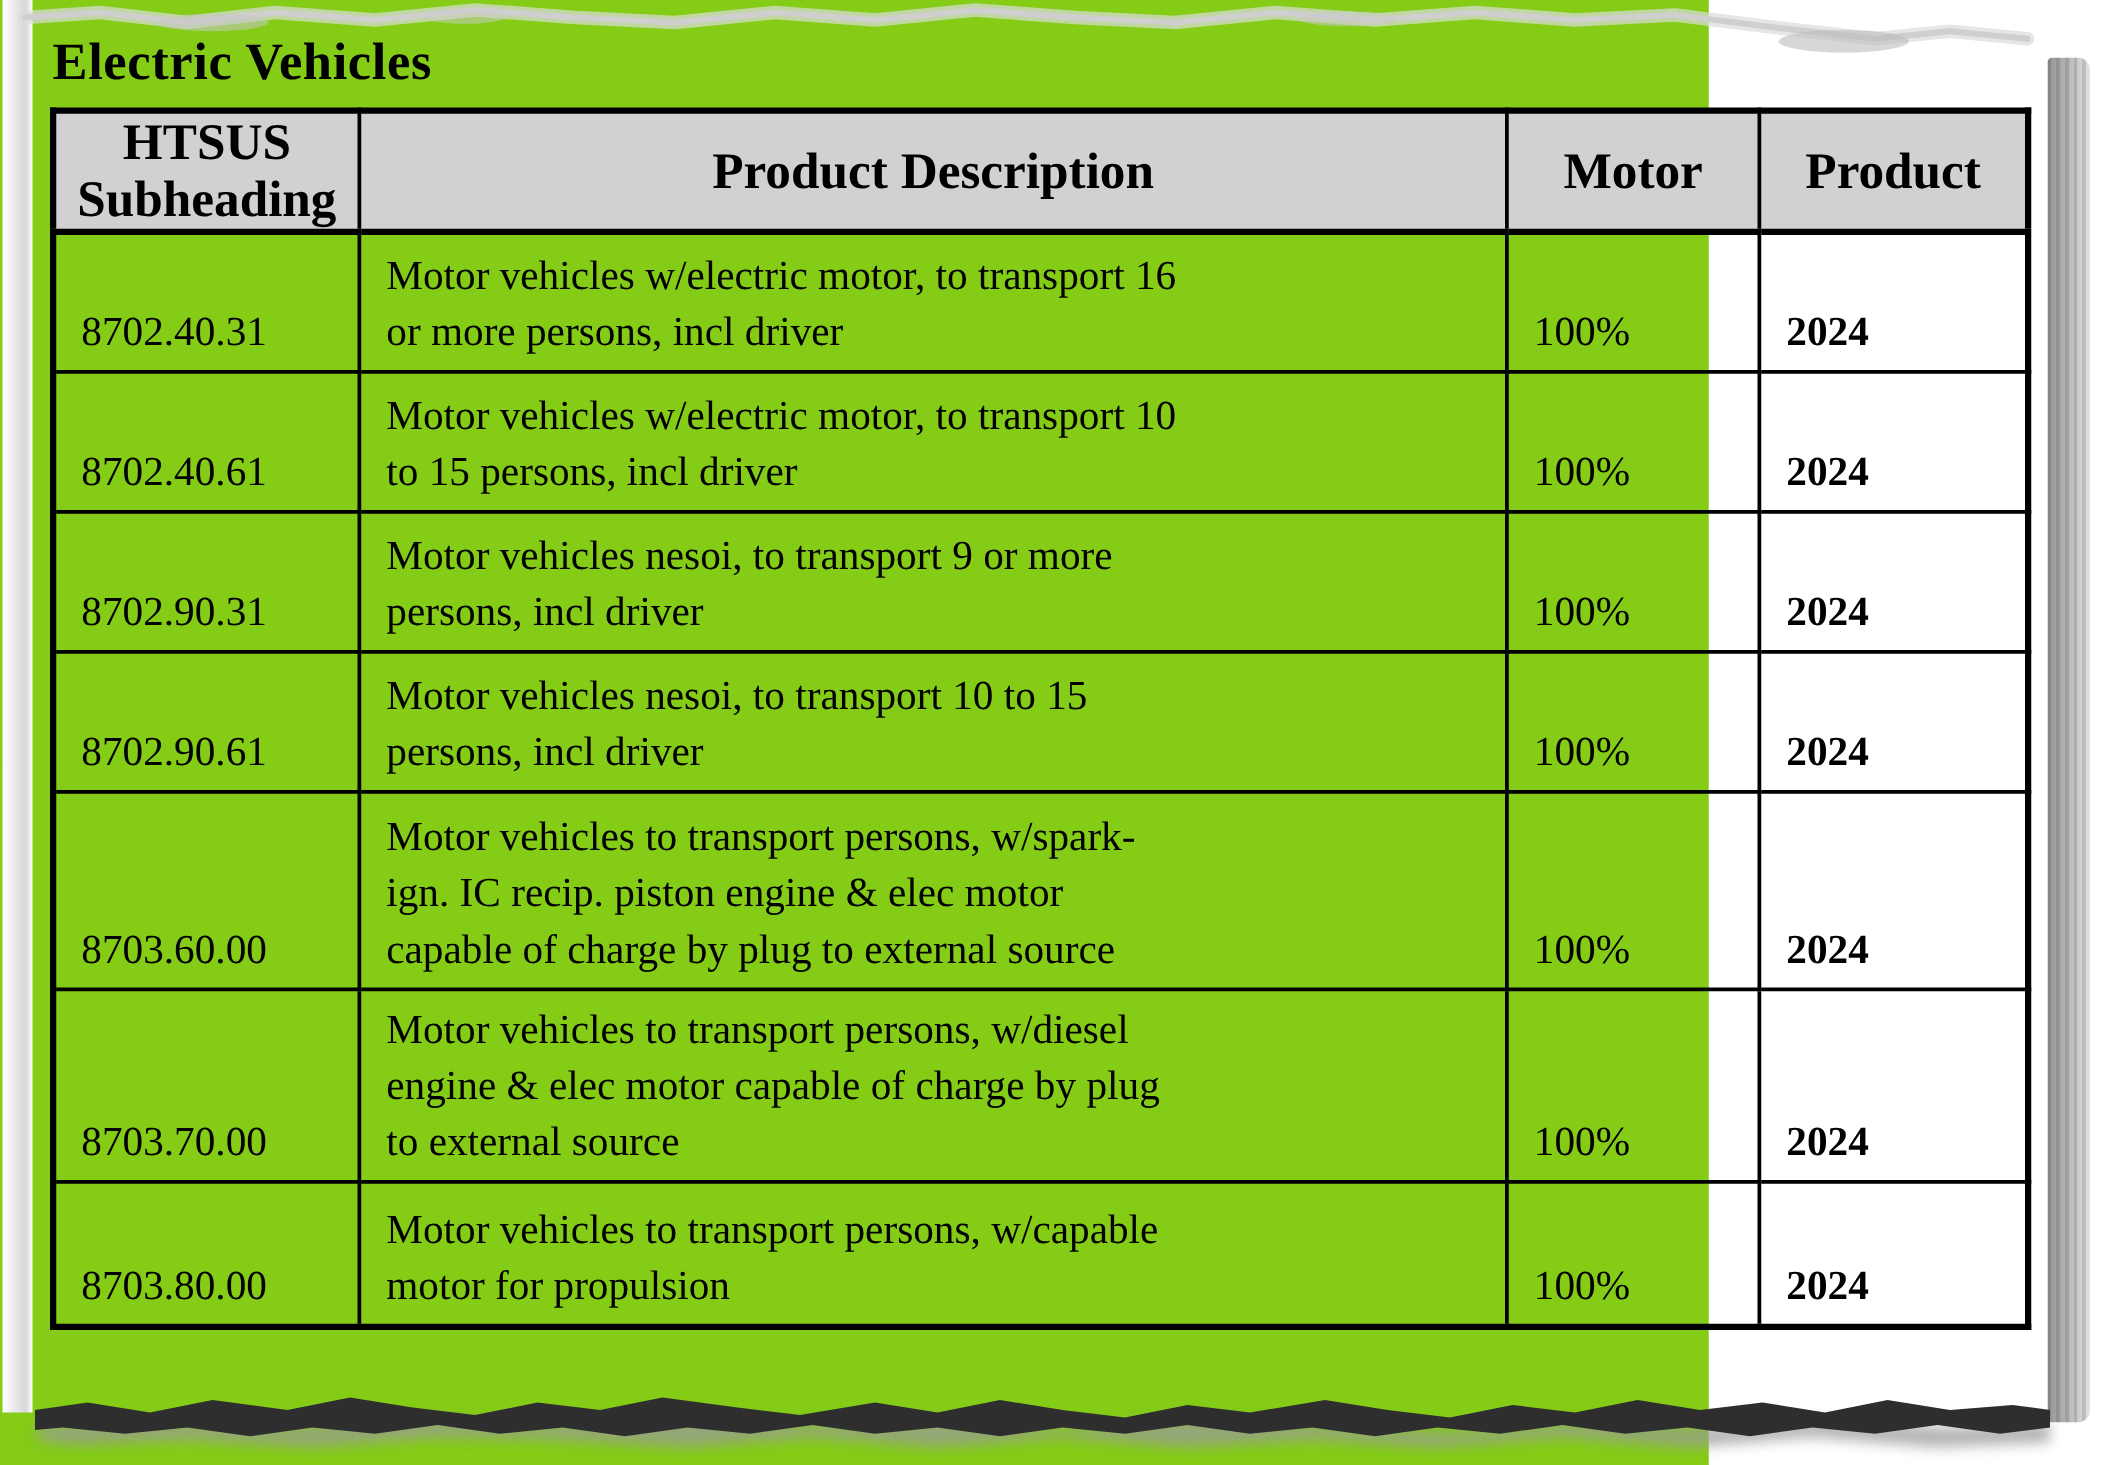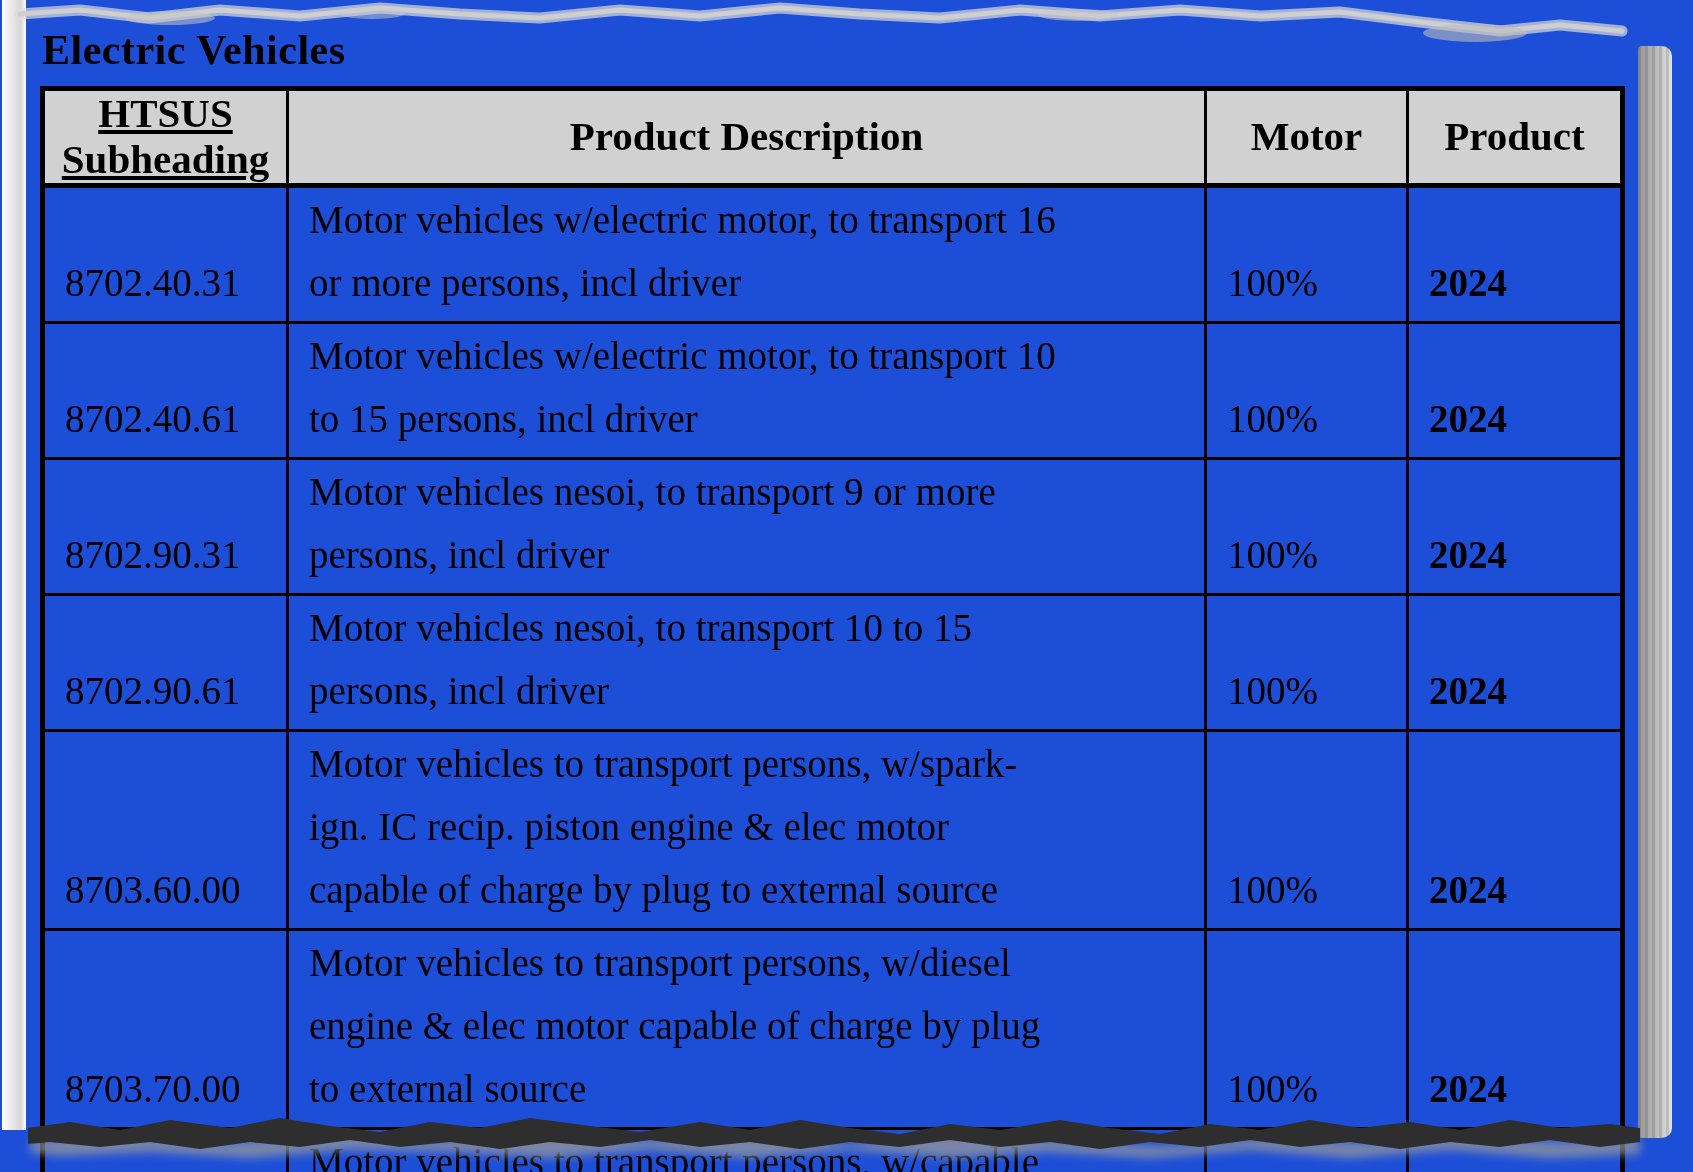--- a/index.html
+++ b/index.html
@@ -1,19 +1,19 @@
 <!DOCTYPE html>
 <html><head>
 <meta charset="utf-8">
 <style>
   * { margin: 0; padding: 0; box-sizing: border-box; }
   html, body { width: 1693px; height: 1172px; background: #ffffff; overflow: hidden; }
   body { font-family: "Liberation Serif", "DejaVu Serif", serif; color: #000; }
 
-  .scan-page { position: absolute; left: 0; top: 0; width: 1693px; height: 1172px; background: #1d4ed8; }
+  .scan-page { position: absolute; left: 0; top: 0; width: 1367px; height: 1172px; background: #84cc16; }
 
   
   .left-edge-shadow {
     position: absolute; left: 2px; top: 0; width: 24px; height: 1130px;
     background: linear-gradient(to right, #ffffff 0%, #ececec 35%, #d7d7d7 78%, #ffffff 100%);
   }
 
   
   .right-edge-shadow {
     position: absolute; left: 1638px; top: 46px; width: 34px; height: 1092px;
@@ -39,24 +39,24 @@
   }
   table.tariff th, table.tariff td { border: 3px solid #000; }
 
   table.tariff thead th {
     background: #d1d1d1;
     border-bottom: 5px solid #000;
     font-size: 41px; font-weight: bold;
     text-align: center; vertical-align: middle;
     line-height: 1.12;
   }
-  th.col-htsus { white-space: pre-line; text-decoration: underline; }
+  th.col-htsus { white-space: pre-line; }
 
   table.tariff td {
-    font-size: 39px; line-height: 63px;
+    font-size: 33px; line-height: 45px;
     vertical-align: bottom;
     padding: 0 6px 7px 20px;
   }
   td.cell-code   { padding-left: 22px; white-space: nowrap; }
   td.cell-desc   { white-space: pre-line; }
   td.cell-rate   { padding-left: 20px; }
   td.cell-timing { padding-left: 24px; font-weight: bold; }
 
   tr.rh-head { height: 92px; }
   tr.rh-2    { height: 112px; }

